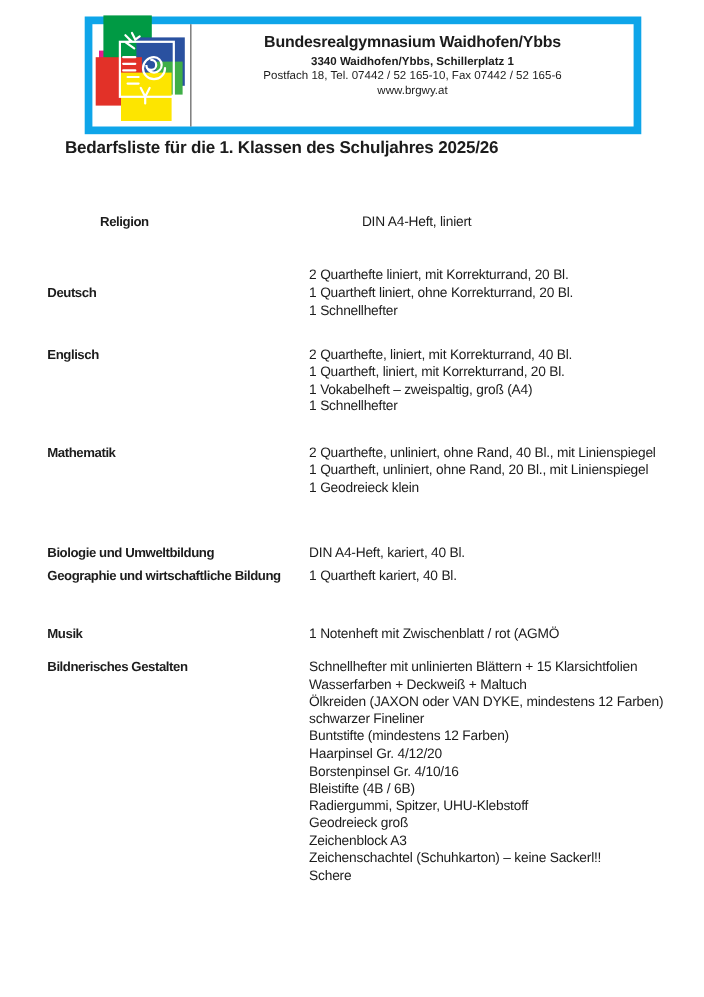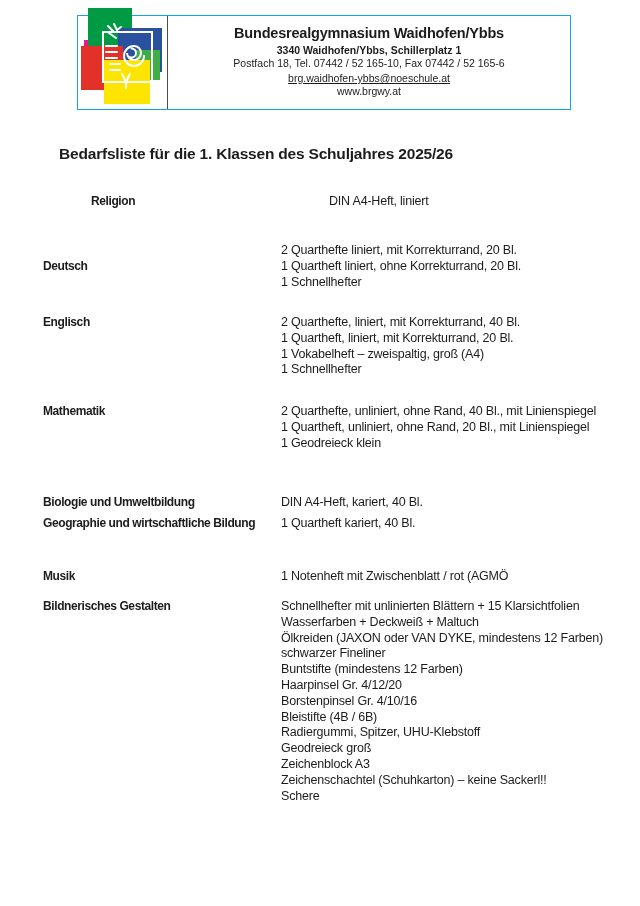--- a/index.html
+++ b/index.html
@@ -9,21 +9,21 @@
     font-family: "Liberation Sans", sans-serif;
     color: #1c1c1c;
     position: relative;
     overflow: hidden;
   }
 
   
   .header-box {
     position: absolute; left: 77px; top: 15px;
     width: 492px; height: 93px;
-    border: 1px solid #0ea5e9;
+    border: 7px solid #0ea5e9;
     display: flex;
     background: #ffffff;
   }
   .logo-cell {
     width: 89px; flex: 0 0 89px;
     border-right: 1px solid #4d4d4d;
     position: relative;
   }
   .logo-cell .sq { position: absolute; }
   .sq-magenta { left: 6px;  top: 24px; width: 26px; height: 26px; z-index: 1; }
@@ -49,21 +49,21 @@
     font-size: 14.5px; font-weight: bold;
     letter-spacing: -0.2px;
     line-height: 18px; margin-bottom: 2px;
   }
   .addr-line  { font-size: 10.5px; font-weight: bold; }
   .small-line { font-size: 10.5px; }
   .email-link { font-size: 10.5px; color: #1c1c1c; text-decoration: underline; display: inline-block; }
 
   
   .doc-title {
-    position: absolute; left: 0; top: 145px; width: 512px;
+    position: absolute; left: 0; top: 126px; width: 512px;
     text-align: center;
     font-size: 15.5px; font-weight: bold; letter-spacing: -0.2px;
   }
 
   
   .row {
     position: absolute; left: 43px; right: 16px;
     display: flex; align-items: flex-start;
     font-size: 12.5px; line-height: 15.8px; letter-spacing: -0.2px;
   }
@@ -105,21 +105,20 @@
 
       <path d="M46 40 a10 10 0 1 1 -10 -10 a7 7 0 1 1 -7 7 a4.5 4.5 0 1 0 4.5 -4.5"></path>
 
       <path d="M24 58 l4 8 l4 -8 M28 66 v6"></path>
     </svg>
   </div>
   <div class="header-text">
     <div class="school-name">Bundesrealgymnasium Waidhofen/Ybbs</div>
     <div class="addr-line">3340 Waidhofen/Ybbs, Schillerplatz 1</div>
     <div class="small-line">Postfach 18, Tel. 07442 / 52 165-10, Fax 07442 / 52 165-6</div>
-    <div><a href="#" class="email-link">brg.waidhofen-ybbs@noeschule.at</a></div>
     <div class="small-line">www.brgwy.at</div>
   </div>
 </div>
 
 <div class="doc-title">Bedarfsliste für die 1. Klassen des Schuljahres 2025/26</div>
 
 <div class="row row-0">
   <div class="subject">Religion</div>
   <div class="items">
     <div class="item">DIN A4-Heft, liniert</div>

